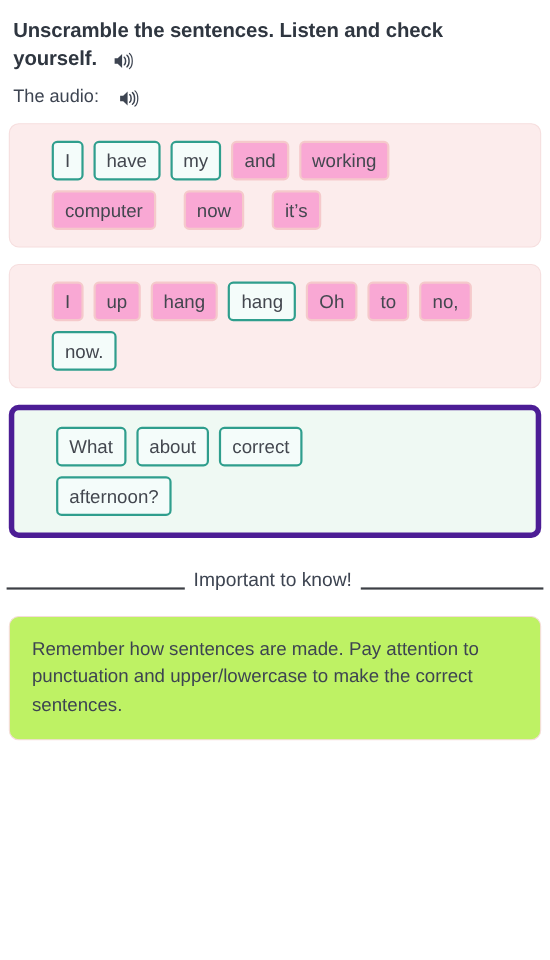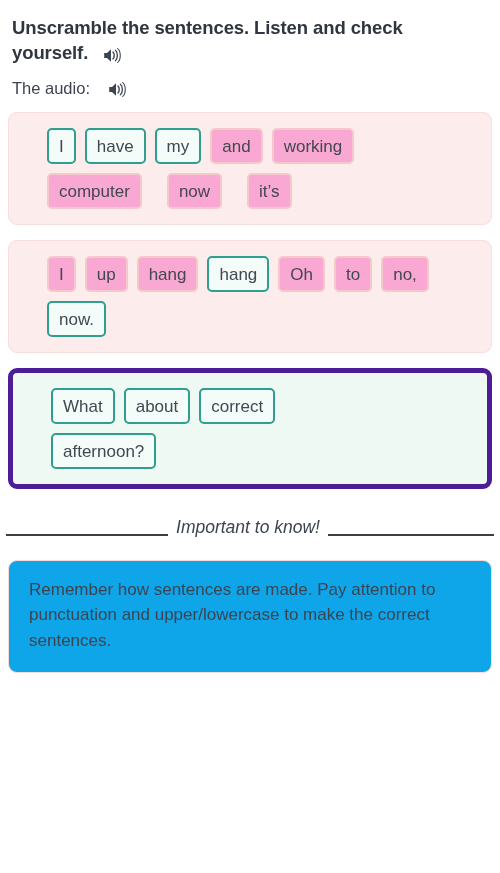--- a/index.html
+++ b/index.html
@@ -99,42 +99,41 @@
     border: 2.5px solid #2f9e8d;
     background: #f4fcfa;
   }
 
   
   .divider {
     display: flex;
     align-items: center;
     margin: 26px 0 0 0;
     padding: 0 2px;
-    font-style: italic;
   }
   .divider-rule {
     height: 1.5px;
     background: #3c3f45;
     flex: 0 0 auto;
   }
   .divider-rule.left { width: 162px; margin-top: 14px; }
   .divider-rule.right { width: 166px; margin-top: 14px; }
   .divider-text {
     flex: 1 1 auto;
     text-align: center;
     font-size: 17.5px;
     color: #3d4451;
     line-height: 1.45;
     padding: 0 6px;
   }
 
   
   .tip-box {
     margin: 19px 4px 0 4px;
-    background: #0ea5e9;
+    background: #bef264;
     border: 1px solid #f5dcda;
     border-radius: 9px;
     padding: 16px 20px 18px 20px;
     font-size: 17px;
     line-height: 1.52;
     color: #3d4451;
   }
 </style>
 </head>
 <body>

